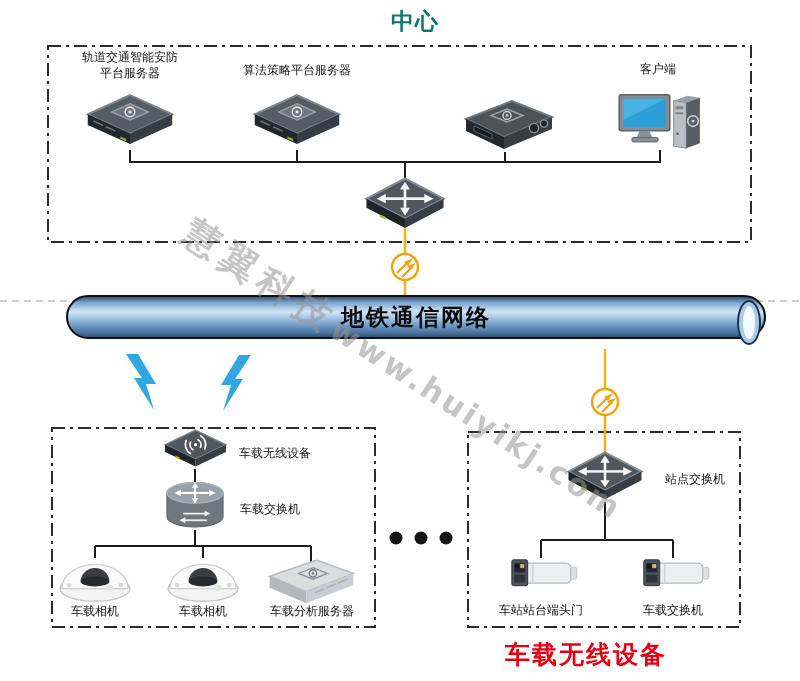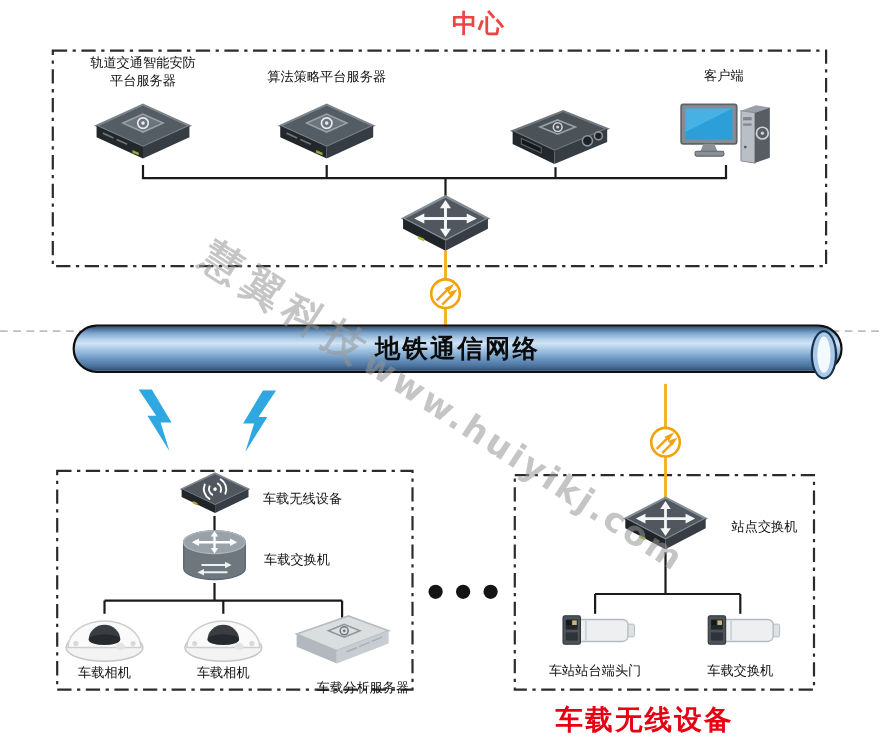--- a/index.html
+++ b/index.html
@@ -6,22 +6,22 @@
   .stage{position:relative;width:800px;height:681px;background:#ffffff;overflow:hidden;
          font-family:"DejaVu Sans","Liberation Sans",sans-serif;}
   .lines{position:absolute;left:0;top:0;z-index:1;}
   .icon{position:absolute;z-index:3;}
   .icon svg{display:block;width:100%;height:100%;}
   .dev-label{position:absolute;z-index:3;font-size:12px;font-weight:normal;color:#111;
              text-align:center;line-height:1.3;}
   .dev-label.left{text-align:center;}
   .zone-title{position:absolute;z-index:3;color:#e60012;font-weight:bold;font-size:25px;
               letter-spacing:2px;white-space:nowrap;}
-  .center-title{position:absolute;z-index:3;left:391px;top:6px;color:#ef4444;font-weight:bold;
-                font-size:23px;letter-spacing:1px;margin-left:20px;}
+  .center-title{position:absolute;z-index:3;left:391px;top:6px;color:#0f766e;font-weight:bold;
+                font-size:23px;letter-spacing:1px;}
   .pipe{position:absolute;z-index:2;left:66px;top:295px;width:700px;height:44px;
         box-sizing:border-box;border:2.5px solid #0f0f0f;border-radius:28px;
         background:linear-gradient(180deg,#33567c 0%,#7ba3cc 14%,#b9d4ec 30%,#cfe4f6 38%,
                    #9dc0e0 55%,#6792bd 75%,#49719c 90%,#2f4f74 100%);}
   .pipe-label{position:absolute;width:100%;top:50%;transform:translateY(-50%);
               text-align:center;font-size:23px;font-weight:bold;color:#0c0c0c;letter-spacing:2px;}
   .pipe-end{position:absolute;right:3px;top:3px;width:24px;height:45px;border-radius:50%;
             background:#a9c9e6;border:2px solid #16324e;box-sizing:border-box;}
   .pipe-end::after{content:"";position:absolute;inset:4px;border-radius:50%;background:#f4f9fd;}
   .watermark{position:absolute;z-index:4;left:200px;top:208px;transform:rotate(33deg);
@@ -304,19 +304,19 @@
   </div>
 
   <div class="dev-label" style="left:80px;top:50px;width:100px;">轨道交通智能安防平台服务器</div>
   <div class="dev-label" style="left:232px;top:63px;width:130px;">算法策略平台服务器</div>
   <div class="dev-label" style="left:628px;top:62px;width:60px;">客户端</div>
 
   <div class="dev-label left" style="left:230px;top:446px;width:90px;">车载无线设备</div>
   <div class="dev-label left" style="left:230px;top:502px;width:80px;">车载交换机</div>
   <div class="dev-label" style="left:60px;top:604px;width:70px;">车载相机</div>
   <div class="dev-label" style="left:168px;top:604px;width:70px;">车载相机</div>
-  <div class="dev-label" style="left:280px;top:604px;width:100px;margin-top:14px;">车载分析服务器</div>
+  <div class="dev-label" style="left:262px;top:604px;width:100px;">车载分析服务器</div>
 
   <div class="dev-label left" style="left:655px;top:472px;width:80px;">站点交换机</div>
   <div class="dev-label" style="left:496px;top:603px;width:90px;">车站站台端头门</div>
   <div class="dev-label" style="left:628px;top:603px;width:90px;">车载交换机</div>
 
 </div>
 
 </body></html>

